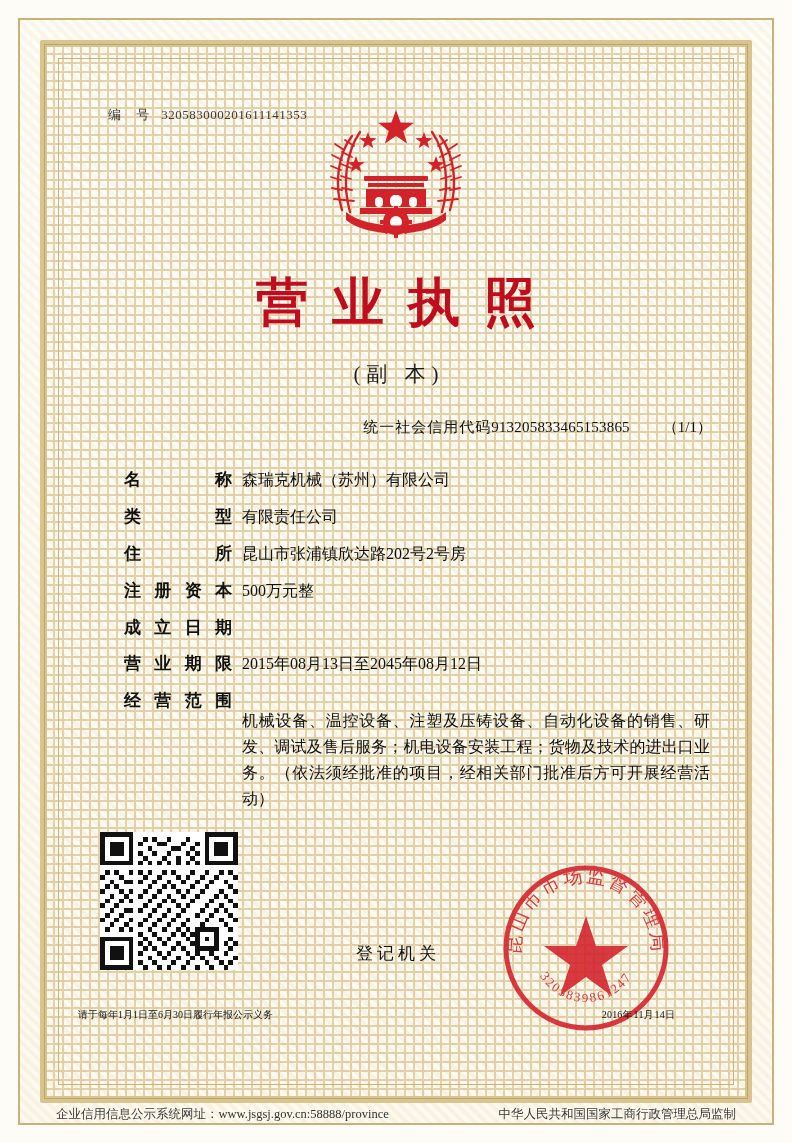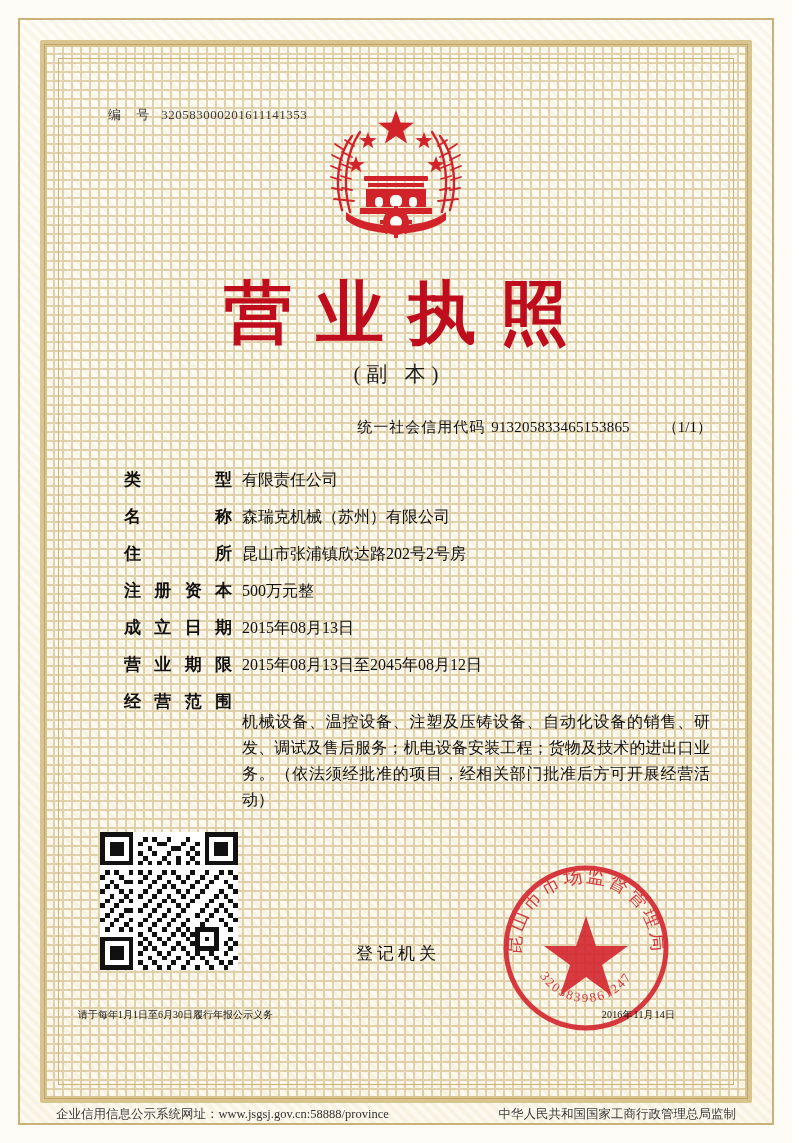--- a/index.html
+++ b/index.html
@@ -85,21 +85,21 @@
     width: 160px;
     height: 155px;
   }
 
   
   .title {
     position: absolute;
     left: 0; right: 0;
     top: 198px;
     text-align: center;
-    font-size: 68px;
+    font-size: 52px;
     letter-spacing: 24px;
     text-indent: 24px;
     color: #c00d1e;
     font-weight: bold;
     font-family: "DejaVu Serif", "Liberation Serif", serif;
   }
   .subtitle {
     position: absolute;
     left: 0; right: 0;
     top: 290px;
@@ -113,21 +113,21 @@
   
   .credit {
     position: absolute;
     right: 10px;
     top: 348px;
     font-size: 15px;
     color: #121212;
     white-space: nowrap;
   }
   .credit .cc-label { letter-spacing: 1px; }
-  .credit .cc-num { margin-left: 6px; letter-spacing: .2px; }
+  .credit .cc-num { letter-spacing: .2px; }
   .credit .cc-page { margin-left: 33px; }
 
   
   .fields {
     position: absolute;
     left: 54px;
     right: 12px;
     top: 398px;
   }
   .field-row {
@@ -285,43 +285,42 @@
     <div class="title">营业执照</div>
     <div class="subtitle">(副 本)</div>
 
     <div class="credit">
       <span class="cc-label">统一社会信用代码</span><span class="cc-num">913205833465153865</span><span class="cc-page">（1/1）</span>
     </div>
 
     <div class="fields">
 
       <div class="field-row">
+        <div class="f-label">名称</div>
+        <div class="f-value">森瑞克机械（苏州）有限公司</div>
+      </div>
+
+      <div class="field-row">
         <div class="f-label">类型</div>
         <div class="f-value">有限责任公司</div>
-      </div>
-
-      <div class="field-row">
-        <div class="f-label">名称</div>
-        <div class="f-value">森瑞克机械（苏州）有限公司</div>
       </div>
 
       <div class="field-row">
         <div class="f-label">住所</div>
         <div class="f-value">昆山市张浦镇欣达路202号2号房</div>
       </div>
 
 
       <div class="field-row">
         <div class="f-label">注册资本</div>
         <div class="f-value">500万元整</div>
       </div>
 
       <div class="field-row">
         <div class="f-label">成立日期</div>
-        <div class="f-value">2015年08月13日</div>
       </div>
 
       <div class="field-row">
         <div class="f-label">营业期限</div>
         <div class="f-value">2015年08月13日至2045年08月12日</div>
       </div>
 
       <div class="field-row">
         <div class="f-label">经营范围</div>
         <div class="f-value multi">机械设备、温控设备、注塑及压铸设备、自动化设备的销售、研发、调试及售后服务；机电设备安装工程；货物及技术的进出口业务。（依法须经批准的项目，经相关部门批准后方可开展经营活动）</div>

